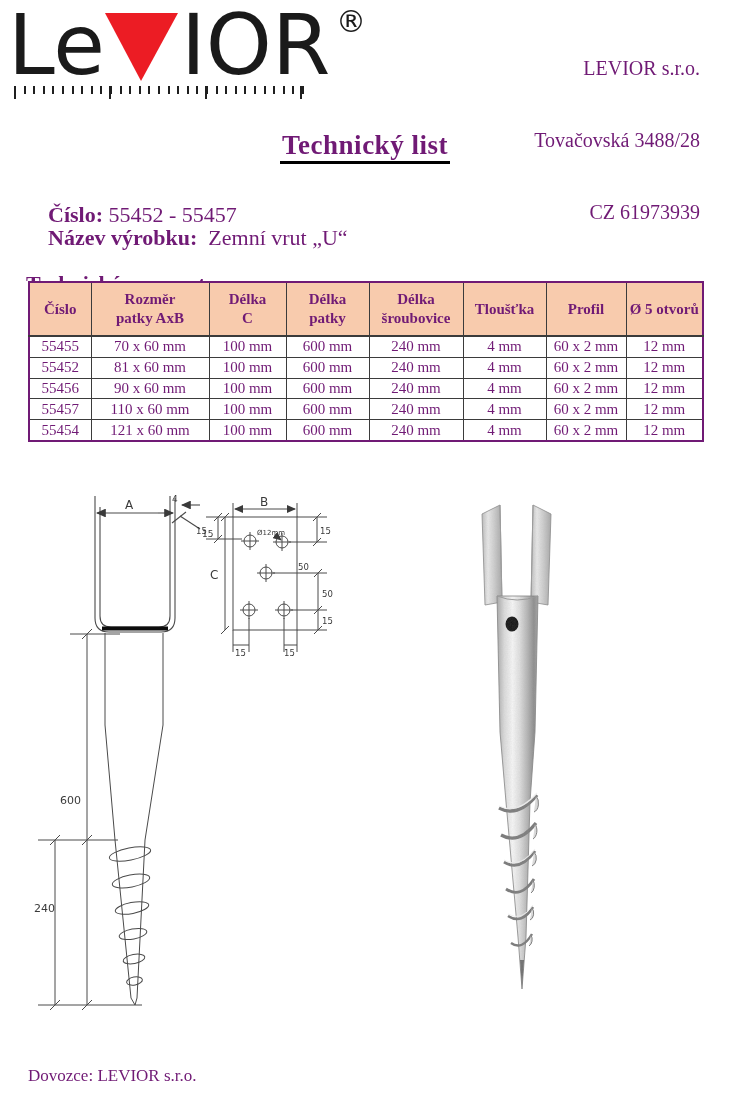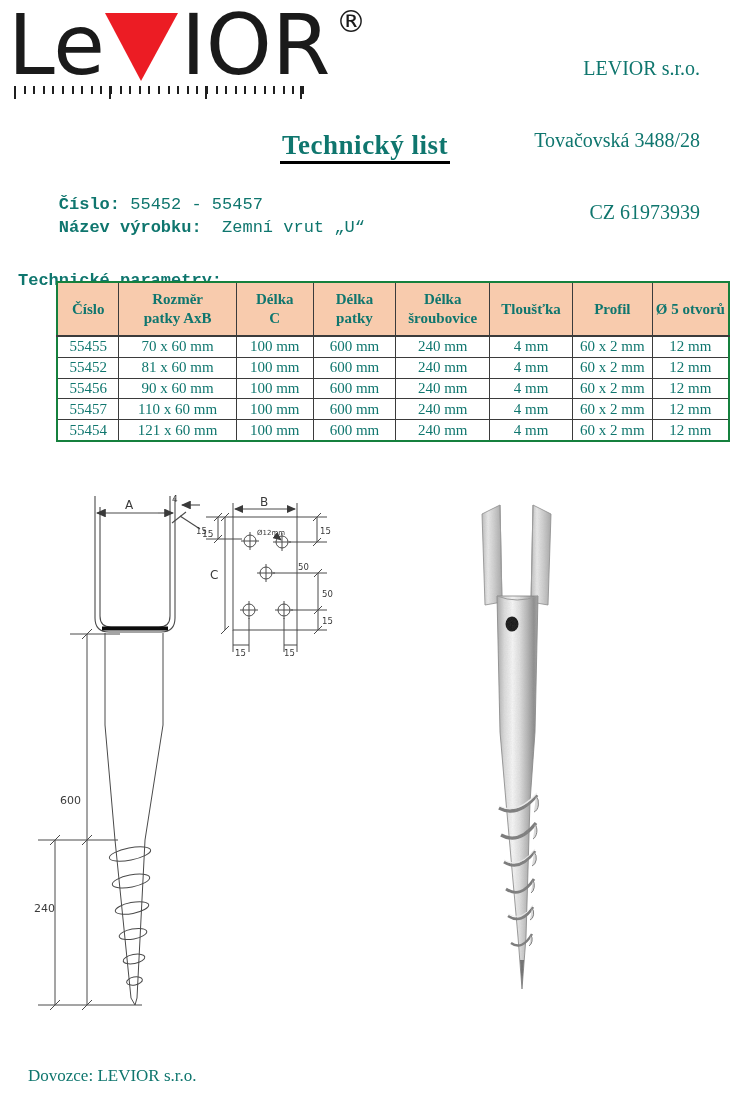--- a/index.html
+++ b/index.html
@@ -1,39 +1,39 @@
 <!DOCTYPE html>
 <html><head>
 <meta charset="utf-8">
 <style>
   html,body{margin:0;padding:0;background:#888;}
   .page{position:relative;width:730px;height:1100px;background:#ffffff;margin:0 auto;
-        font-family:"Liberation Serif","DejaVu Serif",serif;color:#0f766e;overflow:hidden;}
+        font-family:"Liberation Serif","DejaVu Serif",serif;color:#701a75;overflow:hidden;}
   
   .logo{position:absolute;left:8px;top:4px;}
   .ruler{position:absolute;left:14px;top:86px;width:292px;height:14px;}
   .ruler::before{content:"";position:absolute;top:0;left:0;right:0;height:8px;
     background:repeating-linear-gradient(90deg,#1f1f1f 0 2px,transparent 2px 9.6px);}
   .ruler::after{content:"";position:absolute;top:0;left:0;right:0;height:13px;
     background:repeating-linear-gradient(90deg,#1f1f1f 0 2px,transparent 2px 95.5px);}
   
   .company{position:absolute;top:8px;right:30px;text-align:right;font-size:20px;
     line-height:24px;white-space:pre;}
   
   .title-row{position:absolute;top:130px;left:0;width:100%;text-align:center;}
   .title{font-size:27px;font-weight:bold;border-bottom:3px solid #000;padding:0 2px 1px 2px;letter-spacing:.5px;}
   
-  .field{position:absolute;left:18px;font-size:17px;white-space:pre;font-family:Liberation Mono, monospace;}
+  .field{position:absolute;left:26px;font-size:22px;white-space:pre;}
   .f1{top:176px;} .f2{top:199px;} .f3{top:243px;font-weight:bold;margin-top:28px;}
   .field .b{font-weight:bold;}
   
   table.params{position:absolute;left:28px;top:281px;border-collapse:collapse;table-layout:fixed;
     font-family:"Liberation Serif","DejaVu Serif",serif;}
   table.params th,table.params td{border:1px solid #3b3b3b;text-align:center;vertical-align:middle;padding:0;}
-  table.params{border:2px solid #15803d;margin-left:28px;}
+  table.params{border:2px solid #701a75;}
   table.params th{background:#f8cbad;font-size:15px;font-weight:bold;white-space:pre-line;
     line-height:19px;height:50px;padding:1px 0;}
   table.params th{border-bottom:2px solid #3b3b3b;}
   table.params td{font-size:15px;height:19.8px;line-height:15px;}
   
   .tech-drawing{position:absolute;left:30px;top:492px;}
   .photo{position:absolute;left:430px;top:492px;}
   .dimtxt{font-family:"DejaVu Sans",sans-serif;fill:#3a3a3a;}
   
   .footer{position:absolute;left:28px;top:1066px;font-size:17px;}

